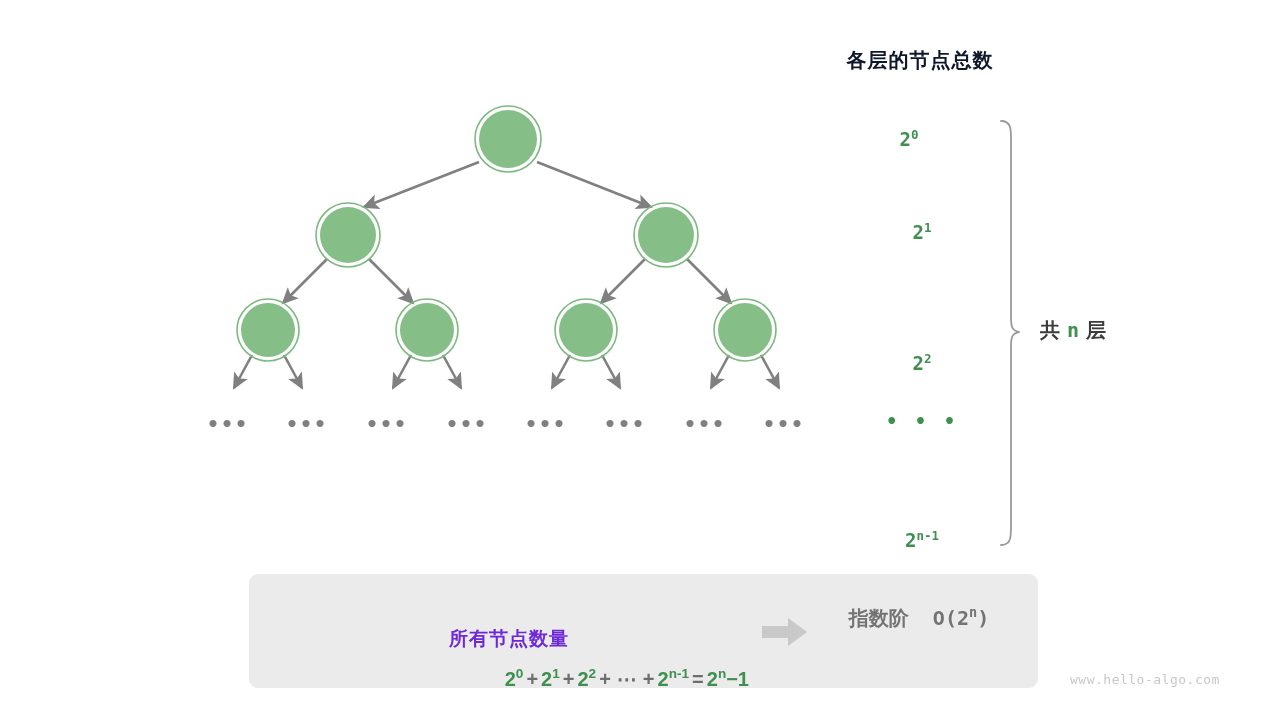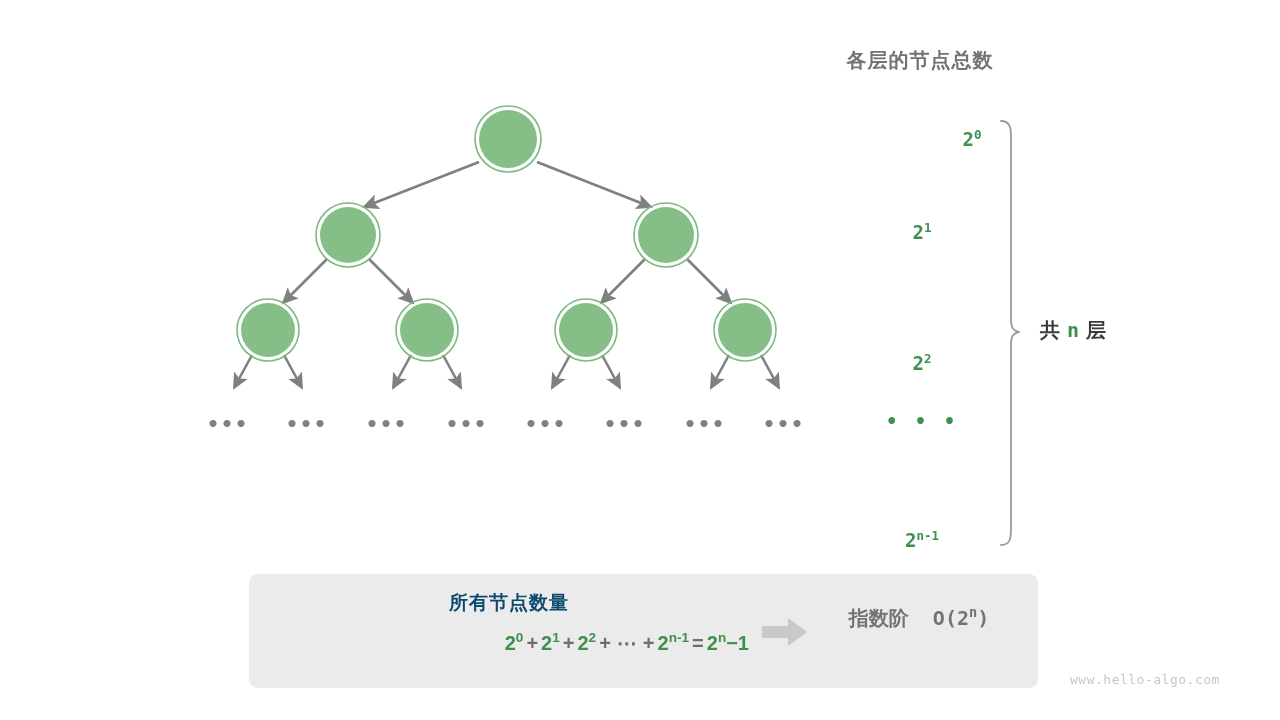--- a/index.html
+++ b/index.html
@@ -33,21 +33,21 @@
 
   
   .levels-heading {
     position: absolute;
     left: 790px;
     top: 47px;
     width: 260px;
     text-align: center;
     font-size: 20px;
     font-weight: 700;
-    color: #737373;
+    color: #0f172a;
     letter-spacing: 1px;
     white-space: nowrap;
   }
 
   
   .level-label {
     position: absolute;
     width: 120px;
     text-align: center;
     font-family: "DejaVu Sans Mono", "Liberation Mono", monospace;
@@ -114,23 +114,24 @@
   .summary-right {
     position: absolute;
     left: 570px;
     top: 16px;
     width: 200px;
     text-align: center;
   }
   .summary-title {
     font-size: 19px;
     font-weight: 700;
-    color: #0c4a6e;
+    color: #6d28d9;
     letter-spacing: 1px;
     white-space: nowrap;
+    margin-top: 36px;
   }
   .formula {
     margin-top: 15px;
     font-family: Liberation Sans, sans-serif;
     font-size: 20px;
     font-weight: 700;
     color: #3f8f4f;
     white-space: nowrap;
     text-align: right;
   }
@@ -252,21 +253,21 @@
              C1011,121 1011,129 1011,139
              L1011,318
              C1011,328 1013,331 1019,332
              C1013,333 1011,336 1011,346
              L1011,527
              C1011,537 1011,545 1001,545" fill="none" stroke="#9a9a9a" stroke-width="1.8" stroke-linecap="round" stroke-linejoin="round"></path>
   </svg>
 
   <div class="levels-heading">各层的节点总数</div>
 
-  <div class="level-label" style="left:912px; top:128px;">
+  <div class="level-label" style="left:849px; top:128px;">
     <span>2</span><sup>0</sup>
   </div>
 
   <div class="level-label" style="left:862px; top:221px;">
     <span>2</span><sup>1</sup>
   </div>
 
   <div class="level-label" style="left:862px; top:316px;margin-top:36px;">
     <span>2</span><sup>2</sup>
   </div>

